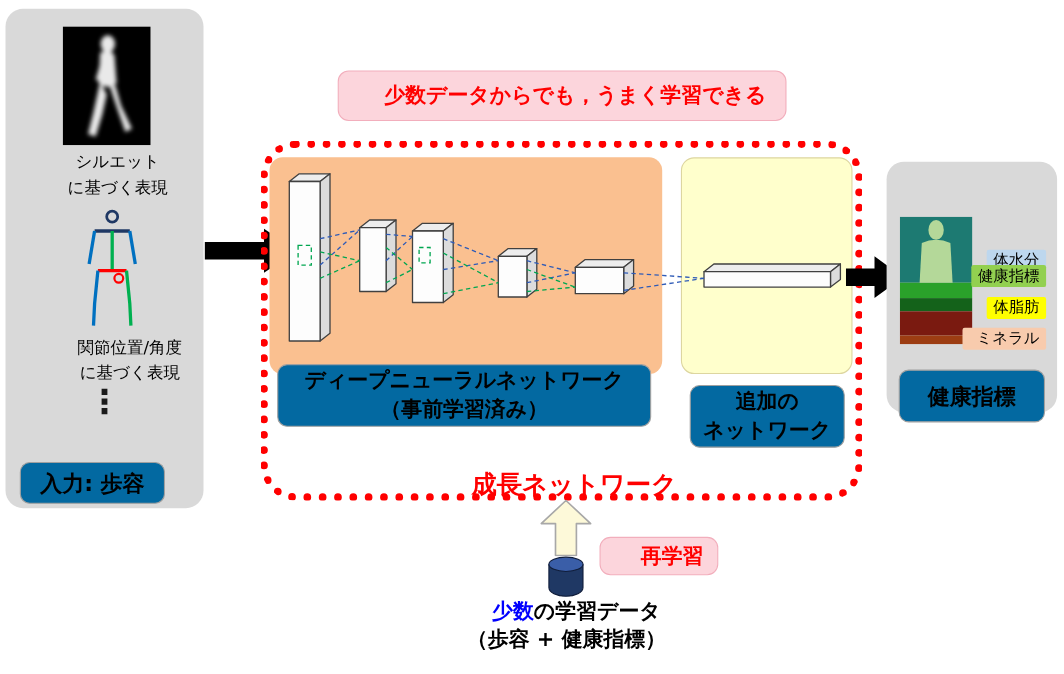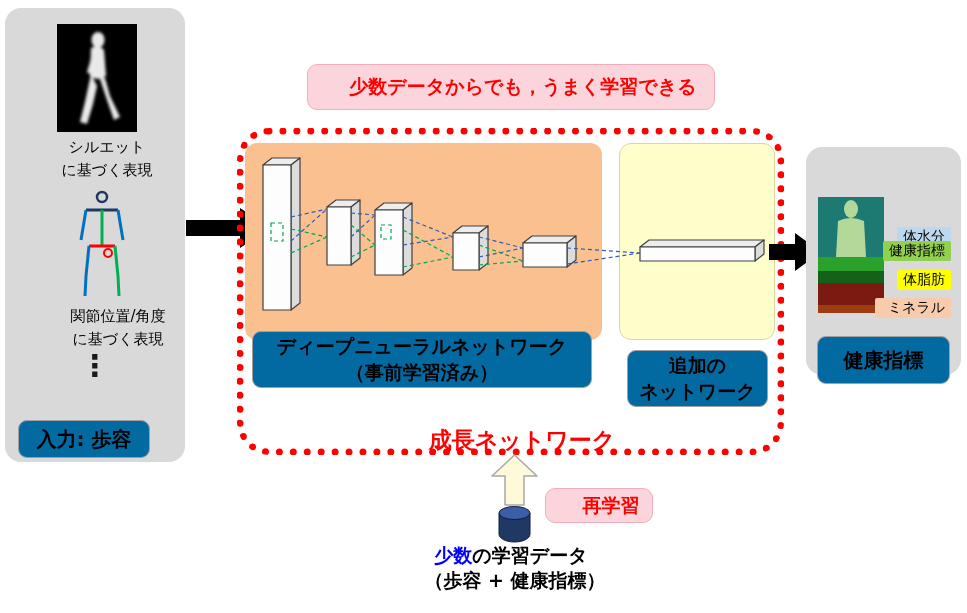--- a/index.html
+++ b/index.html
@@ -183,18 +183,18 @@
 
   <div class="abs banner red-bold" style="left: 545px; top: 488px; width: 108px; height: 35px; background: rgb(252, 213, 220);">
     <span>再学習</span>
   </div>
 
   <svg class="abs" style="left:496px; top:505px;" width="37" height="38" viewBox="0 0 37 38">
     <path d="M3 8 v21 c0 4.5 7 8 15.5 8 s15.5 -3.5 15.5 -8 V8" fill="#1f3864" stroke="#101d3a" stroke-width="1"></path>
     <ellipse cx="18.5" cy="8" rx="15.5" ry="6.5" fill="#3a5ea8" stroke="#101d3a" stroke-width="1"></ellipse>
   </svg>
 
-  <div class="abs data-caption" style="left:391px; top:543px;">
+  <div class="abs data-caption" style="left:404px; top:543px;">
     <span class="blue-text">少数</span><span>の学習データ</span>
   </div>
   <div class="abs data-caption" style="left:395px; top:568px;">（歩容 + 健康指標）</div>
 
 </div>
 
 </body></html>

